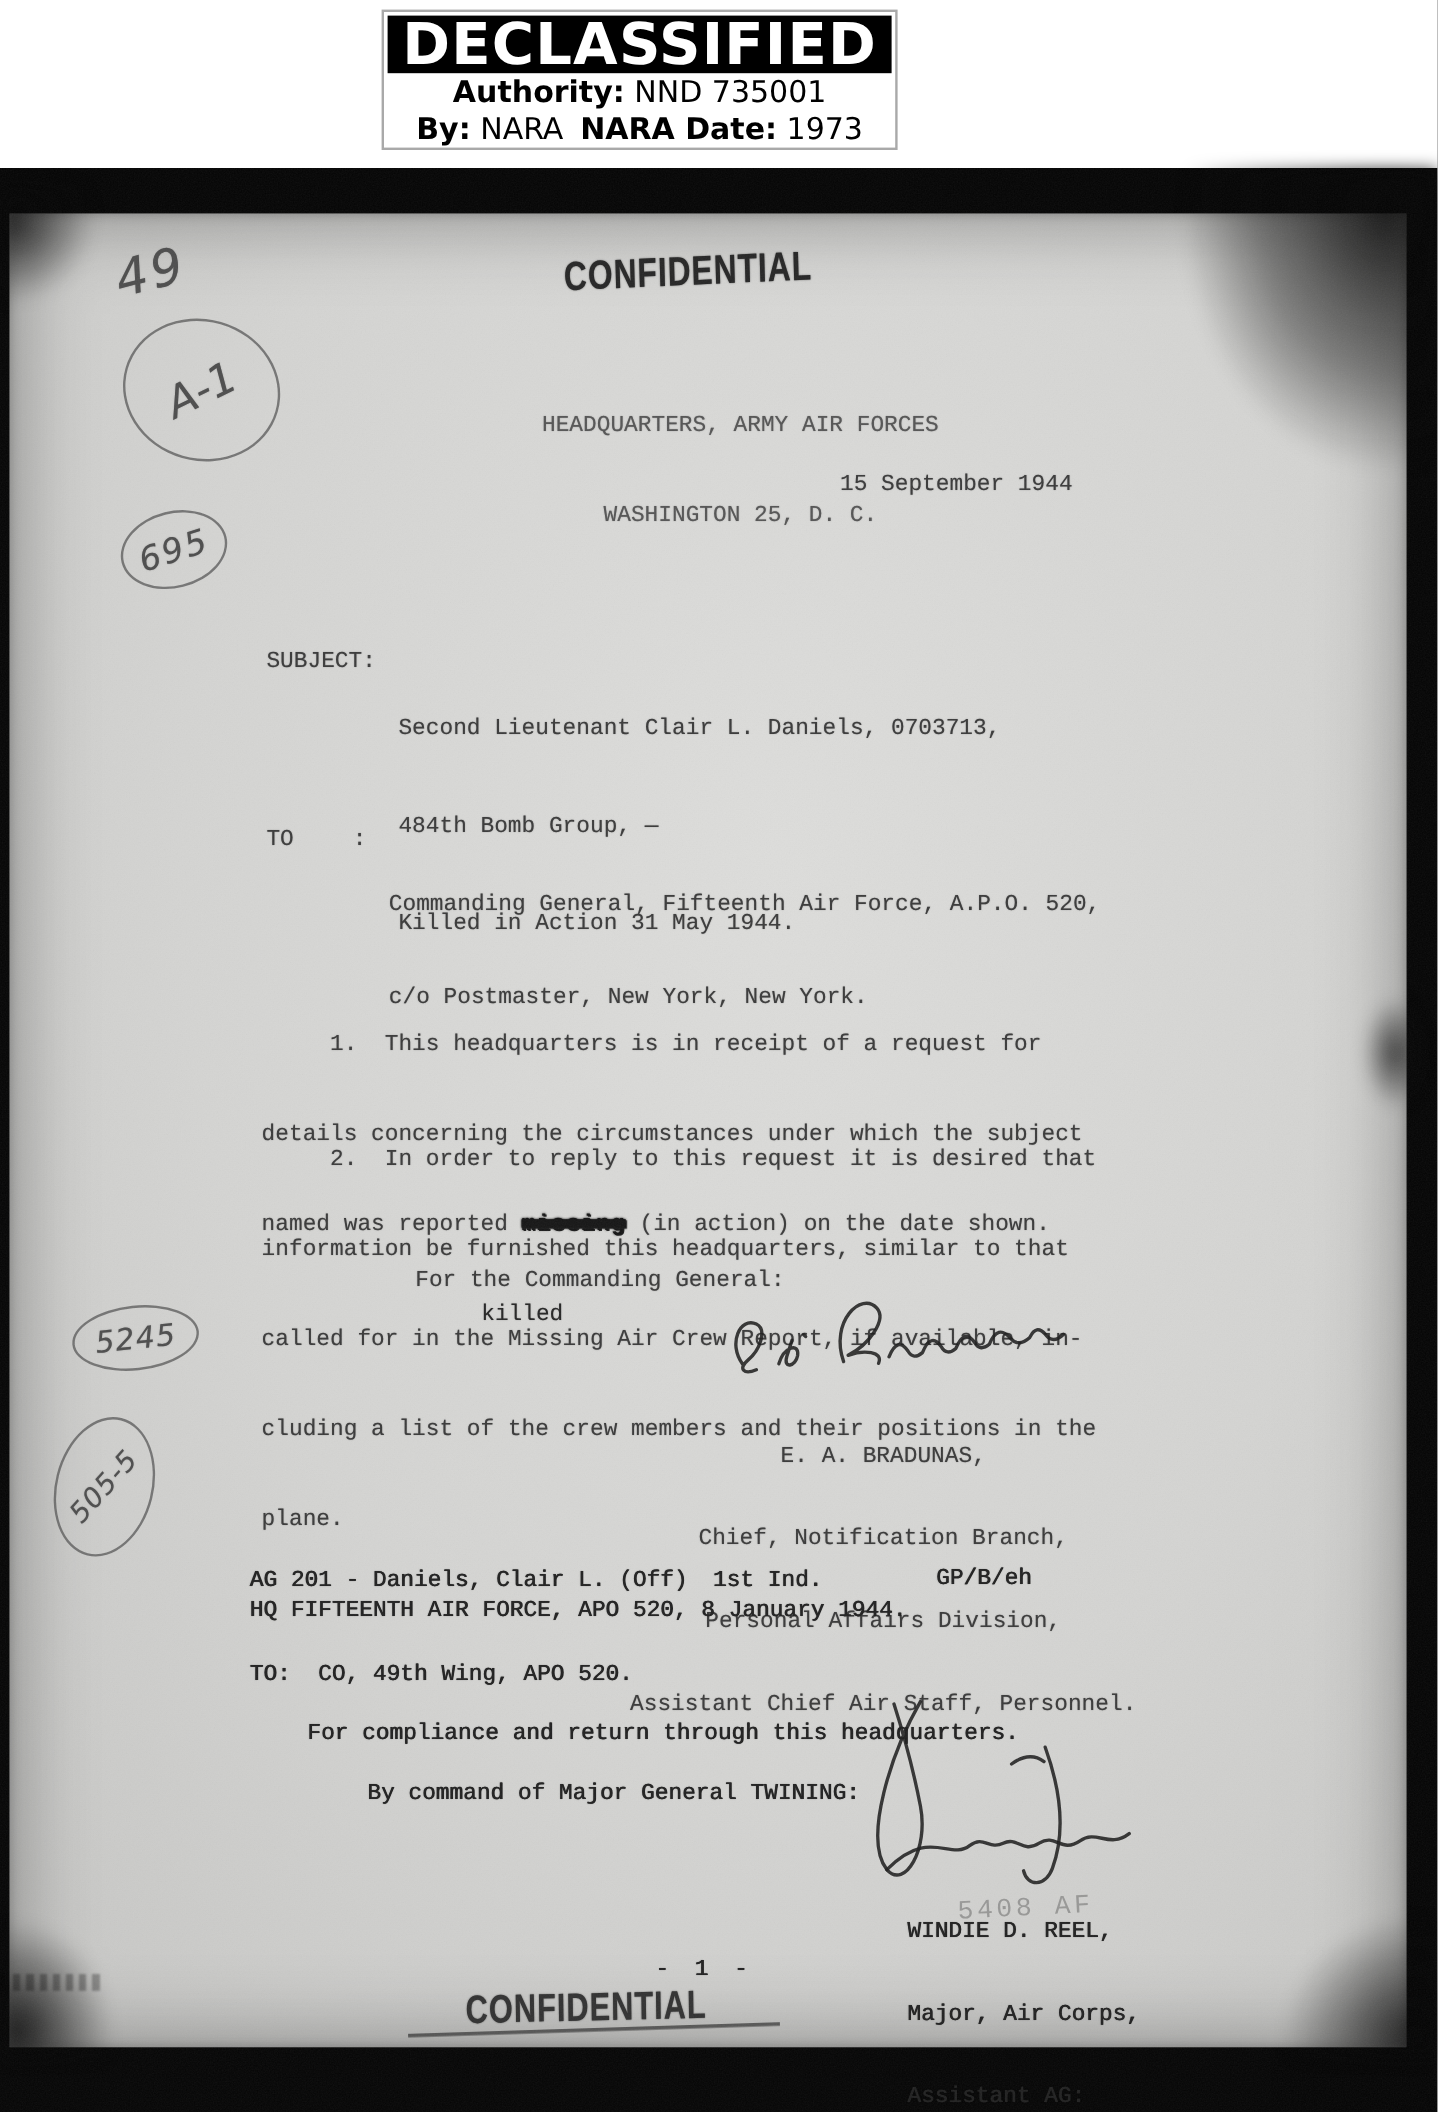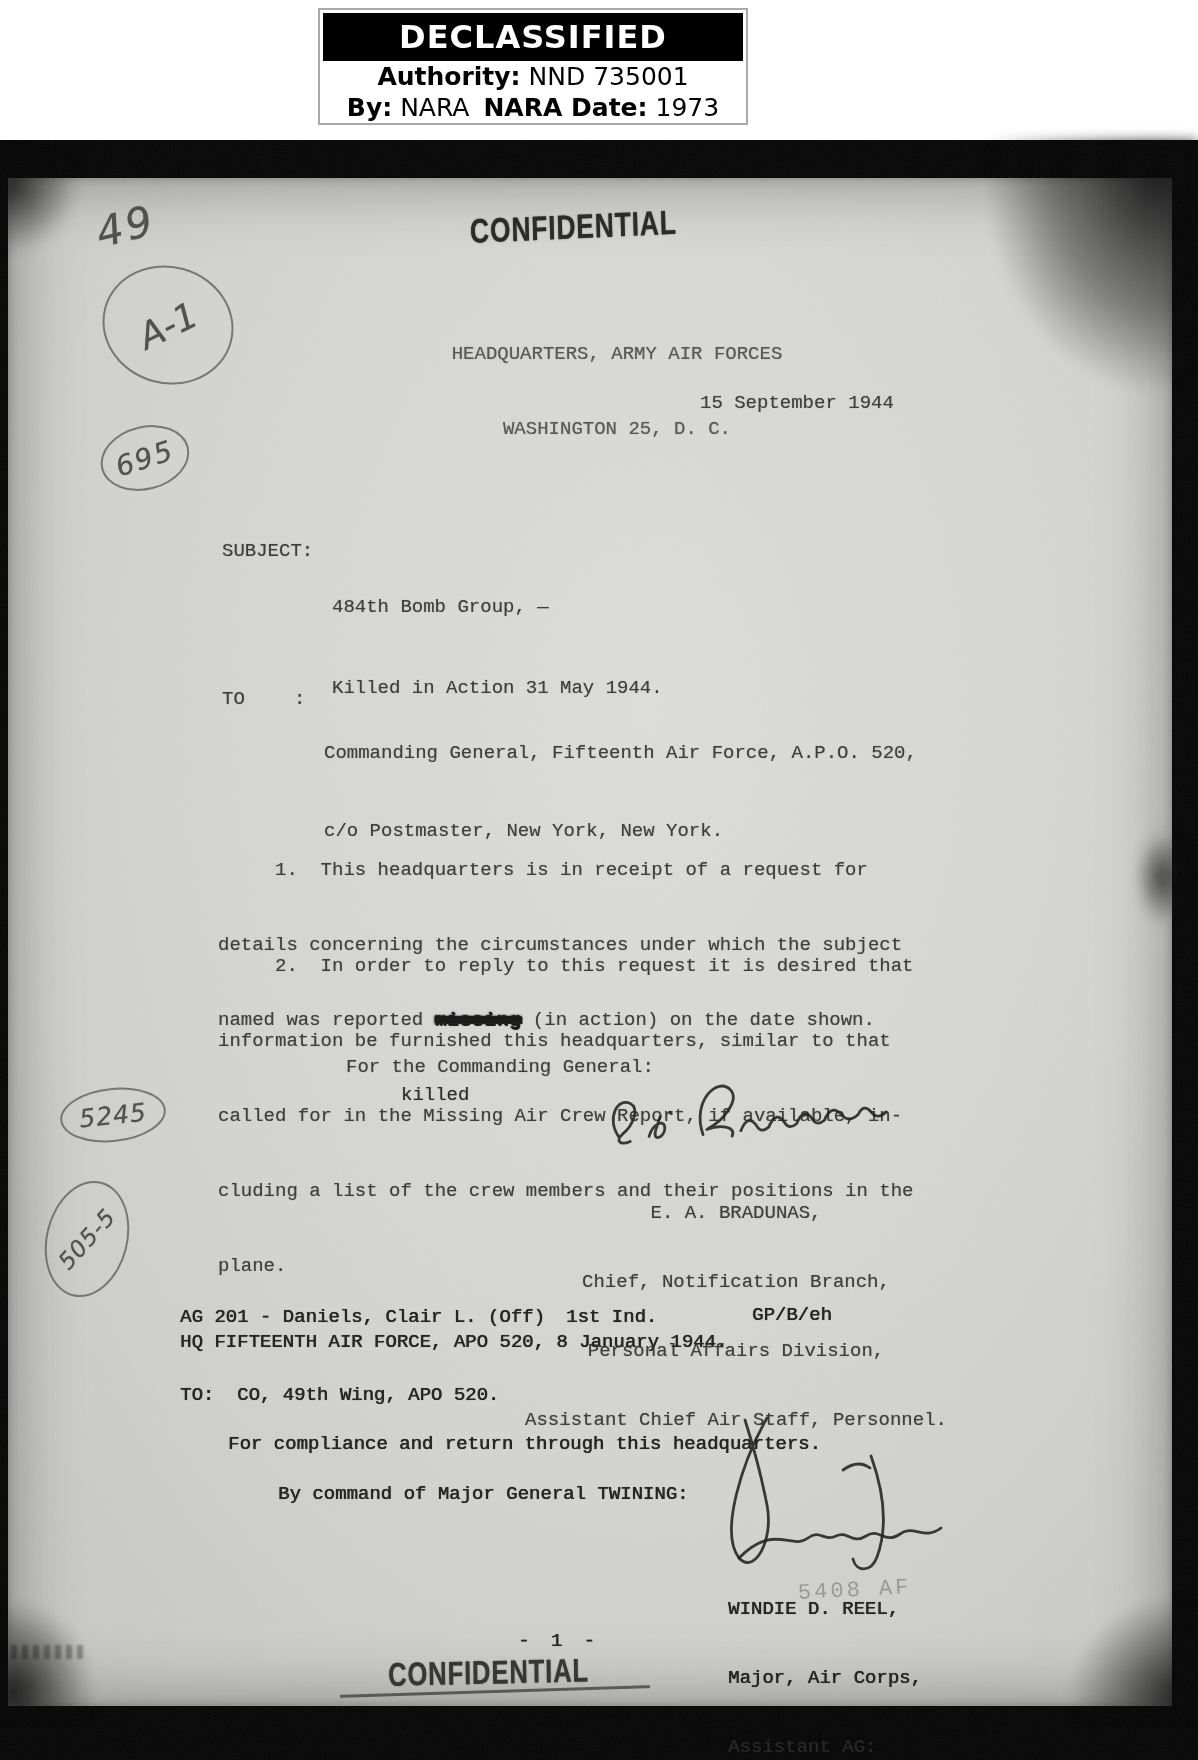--- a/index.html
+++ b/index.html
@@ -2,21 +2,21 @@
 <html><head>
 <meta charset="utf-8">
 <style>
   html,body{margin:0;padding:0;}
   body{width:1198px;height:1760px;overflow:hidden;background:#ffffff;font-family:"Liberation Sans",sans-serif;}
   #page{position:relative;width:1198px;height:1760px;background:#ffffff;overflow:hidden;}
 
   
   .decl-box{position:absolute;left:318px;top:8px;width:426px;background:#ffffff;border:2px solid #a9a9a9;}
   .decl-bar{margin:3px 3px 0 3px;background:#000;color:#fff;text-align:center;
-            font-family:"DejaVu Sans",sans-serif;font-weight:bold;font-size:32px;line-height:48px;letter-spacing:1px;}
+            font-family:"DejaVu Sans",sans-serif;font-weight:bold;font-size:48px;line-height:48px;letter-spacing:1px;}
   .decl-line{text-align:center;font-family:"DejaVu Sans",sans-serif;font-size:25px;line-height:31px;color:#000;}
   .decl-line .b{font-weight:bold;}
   .decl-line .sp{display:inline-block;width:14px;}
 
   
   .scan{position:absolute;left:0;top:140px;width:1198px;height:1620px;background:#050505;}
   .paper{position:absolute;left:8px;top:38px;width:1164px;height:1528px;
          background:
            radial-gradient(ellipse at 55% 35%, #dddddb 0%, #d4d4d2 55%, #c6c6c4 100%);
          box-shadow: inset 0 0 70px rgba(0,0,0,.38), inset 0 0 10px rgba(0,0,0,.25);}
@@ -28,21 +28,21 @@
   .b-br{right:0;top:1455px;width:130px;height:120px;background:radial-gradient(ellipse at 85% 85%, rgba(5,5,5,.8) 0%, transparent 70%);}
   .smudge{position:absolute;left:0;top:1505px;width:86px;height:14px;opacity:.45;filter:blur(1px);
           background:repeating-linear-gradient(90deg, rgba(0,0,0,.65) 0 6px, transparent 6px 11px);}
   .grain{position:absolute;left:0;top:0;pointer-events:none;}
 
   
   .typed{position:absolute;font-family:"Liberation Mono",monospace;font-size:19px;color:#3a3a3a;
          white-space:pre;text-shadow:0 0 1px rgba(60,60,60,.55);}
   .typed .line{display:block;}
   .faded{color:#555;}
-  .dark{color:#212121;text-shadow:.5px 0 0 currentColor, 0 0 1px rgba(30,30,30,.5);}
+  .dark{color:#212121;text-shadow:.5px 0 0 currentColor, 0 0 1px rgba(30,30,30,.5);margin-left:28px;}
   .ind{padding-left:57px;}
   .correction{padding-left:183px;color:#262626;}
   .struck{font-weight:bold;color:#141414;letter-spacing:1px;
           text-decoration:line-through;text-decoration-thickness:7px;text-decoration-color:#161616;
           text-shadow:0 0 2px #161616, 1px 1px 0 #222;}
 
   
   .stamp{position:absolute;font-family:"Liberation Sans",sans-serif;font-weight:bold;color:#262626;
          letter-spacing:1px;text-shadow:0 0 1.6px rgba(25,25,25,.65);transform-origin:left center;}
   .stamp-top{left:470px;top:72px;font-size:34px;transform:scaleX(.78) rotate(-2deg);}
@@ -108,20 +108,21 @@
 
     <div class="typed faded" style="left:392px;top:152px;width:450px;text-align:center;line-height:25px;">
       <span class="line">HEADQUARTERS, ARMY AIR FORCES</span>
       <span class="line">WASHINGTON 25, D. C.</span>
     </div>
 
     <div class="typed" style="left:700px;top:252px;">15 September 1944</div>
 
     <div class="typed" style="left:222px;top:400px;">SUBJECT:</div>
     <div class="typed" style="left:332px;top:400px;line-height:27px;">
+      <span class="line">Second Lieutenant Clair L. Daniels, 0703713,</span>
       <span class="line">484th Bomb Group, —</span>
       <span class="line">Killed in Action 31 May 1944.</span>
     </div>
 
     <div class="typed" style="left:222px;top:548px;">TO</div>
     <div class="typed" style="left:294px;top:548px;">:</div>
     <div class="typed" style="left:324px;top:548px;line-height:26px;">
       <span class="line">Commanding General, Fifteenth Air Force, A.P.O. 520,</span>
       <span class="line">c/o Postmaster, New York, New York.</span>
     </div>

